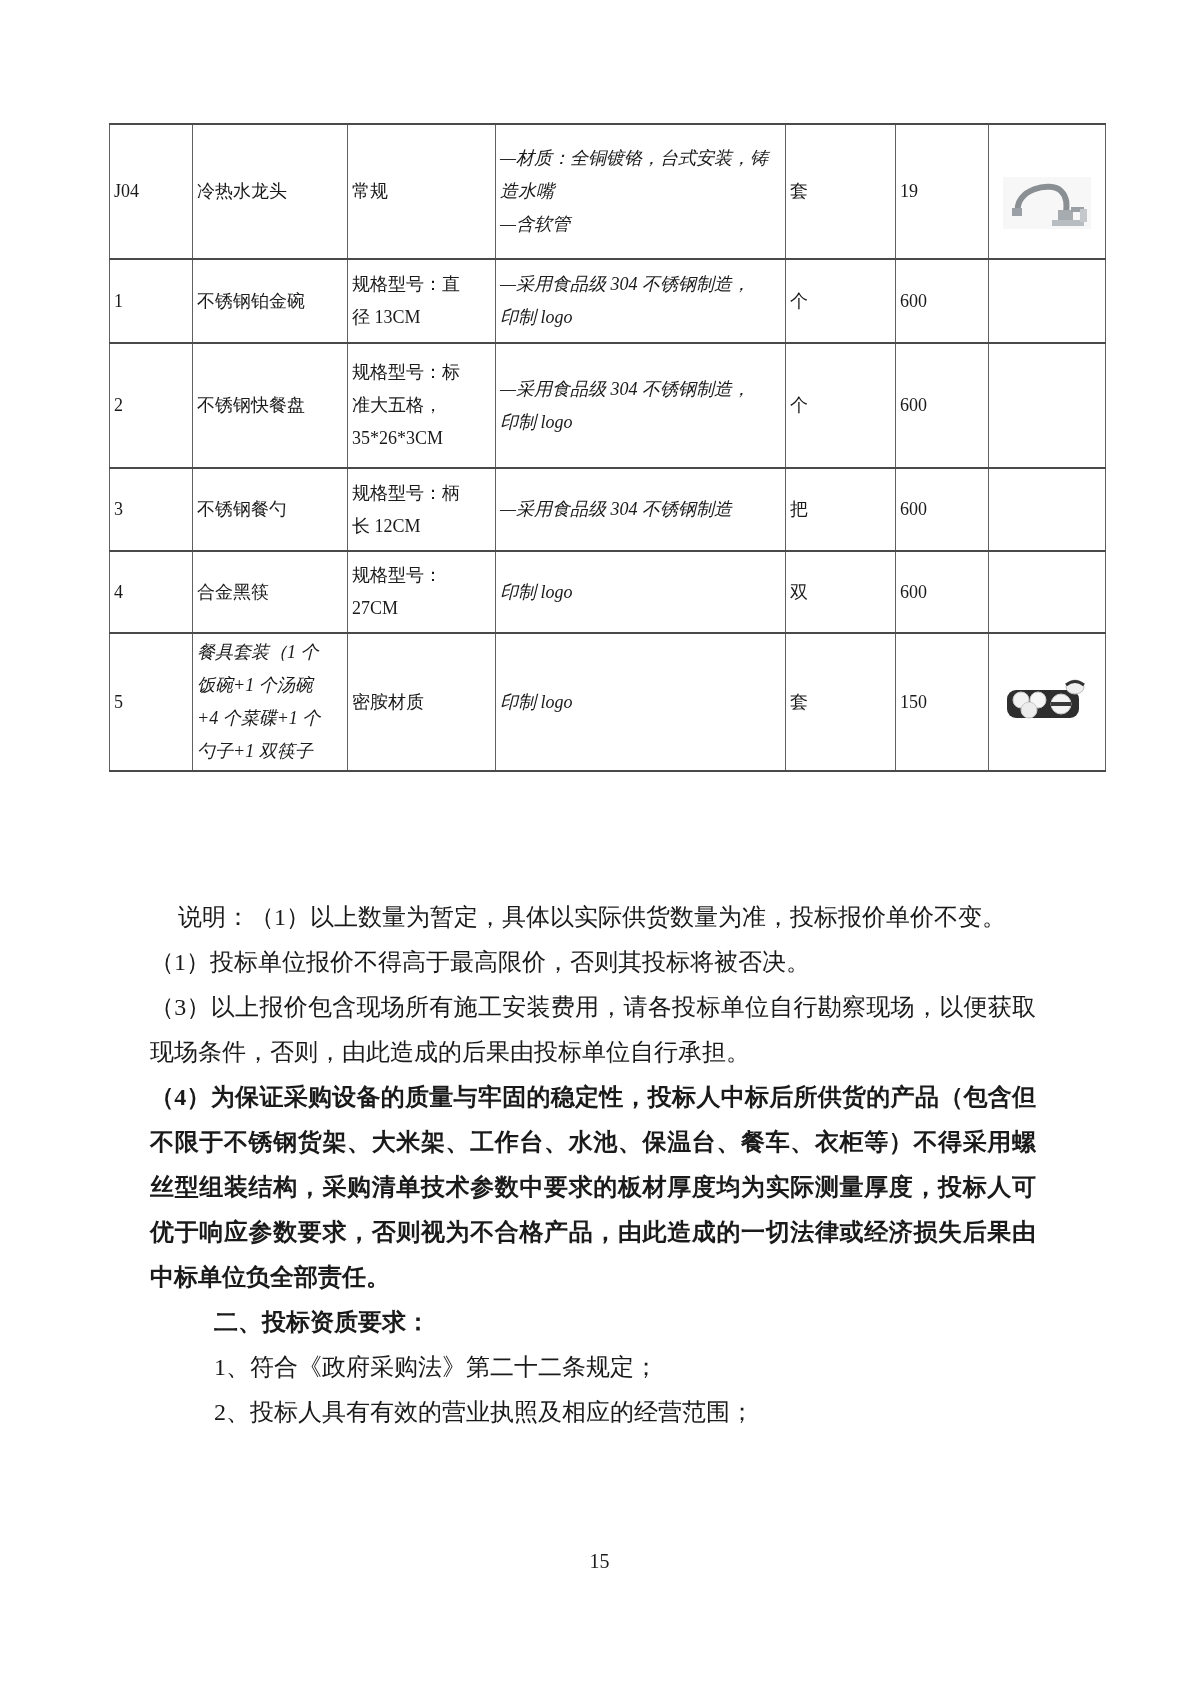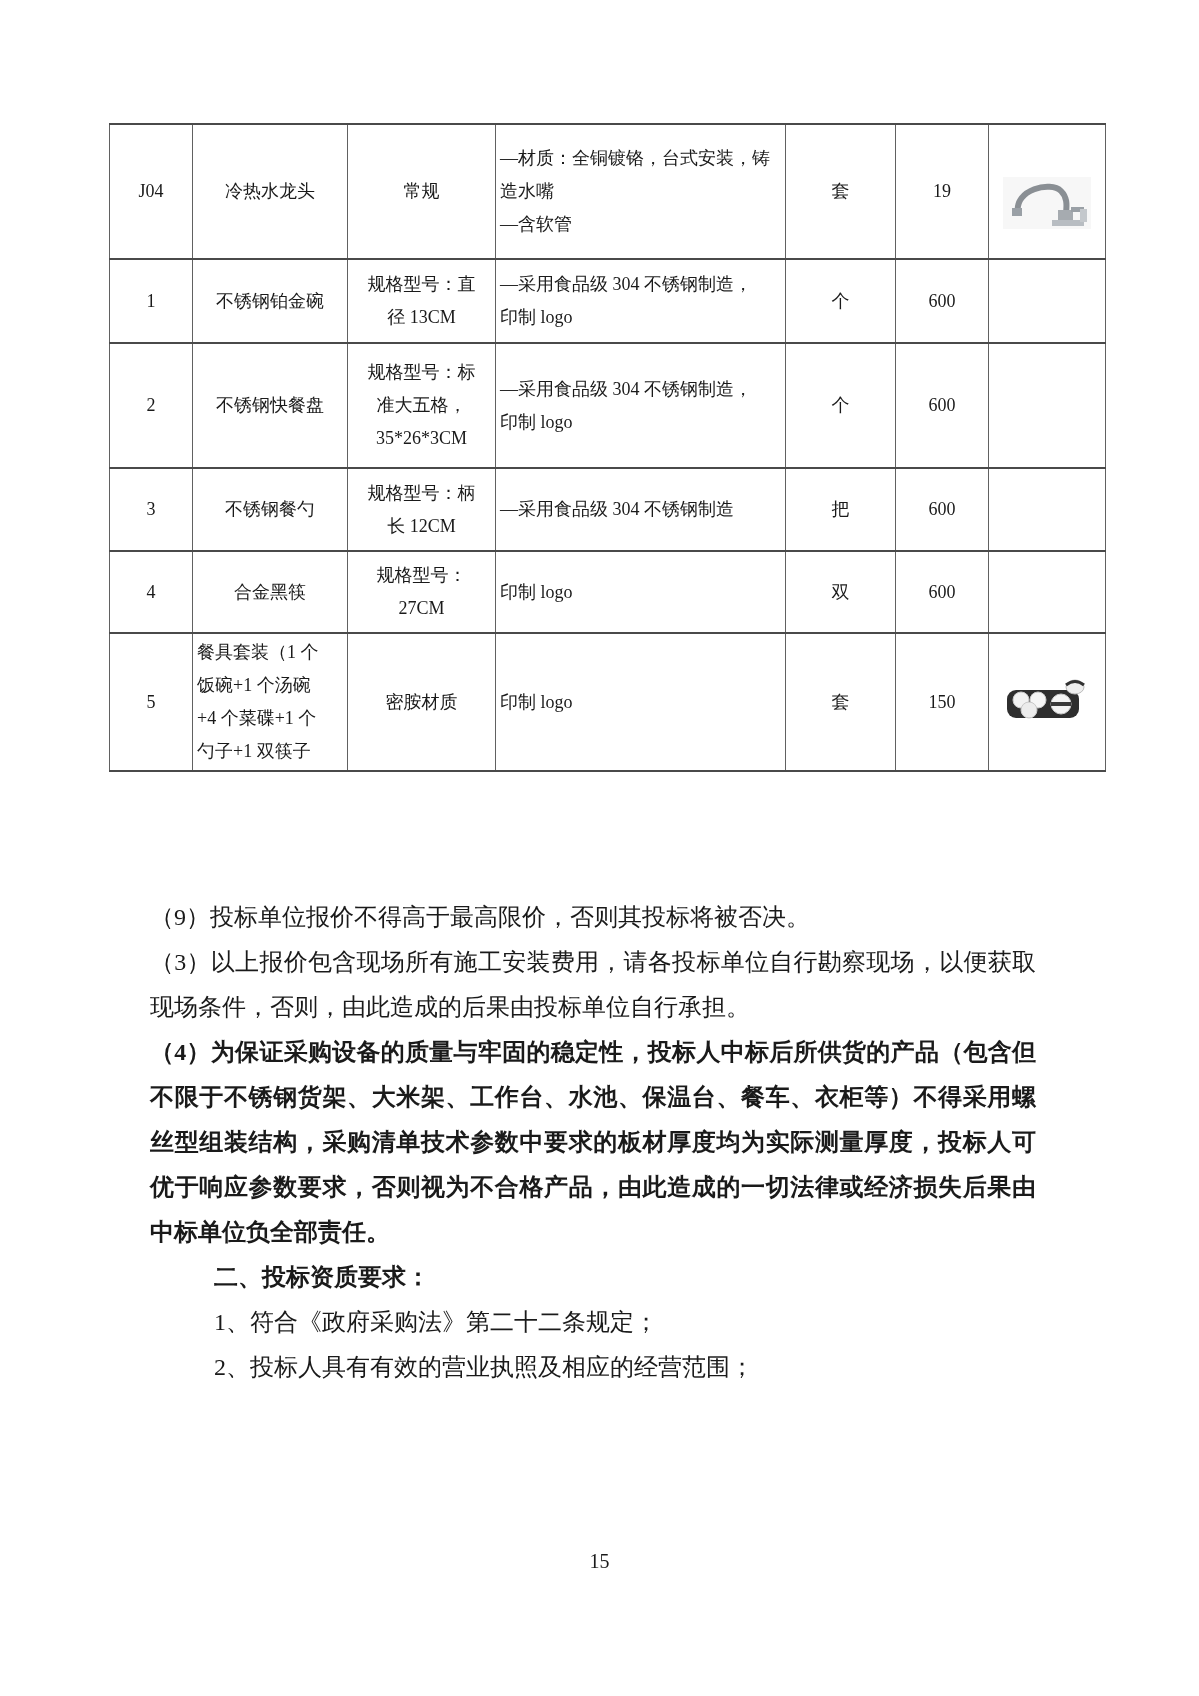--- a/index.html
+++ b/index.html
@@ -21,22 +21,22 @@
     border-left:1px solid #616161;
     border-right:1px solid #616161;
     border-top:2px solid #4a4a4a;
     border-bottom:2px solid #4a4a4a;
     vertical-align:middle;
     font-size:18px;line-height:33px;
     padding:2px 4px;
     overflow:hidden;
     white-space:pre-line;
   }
-  td.c{text-align:center;}
-  td.l{text-align:left;padding-left:9px;padding-right:5px;}
+  td.c{text-align:left;}
+  td.l{text-align:left;padding-left:9px;padding-right:5px;font-style:italic;}
   td.desc{font-size:16px;line-height:33px;}
   td.namecell{padding-left:6px;padding-right:4px;}
   td.total{
     font-family:"Liberation Sans","DejaVu Sans",sans-serif;
     font-weight:700;font-size:30px;letter-spacing:3px;text-align:center;
   }
   td.imgcell{text-align:center;}
   
   .notes{
     position:absolute;left:150px;top:895px;width:886px;
@@ -155,21 +155,22 @@
             <rect x="46" y="26" width="20" height="4" fill="#3a3a3a"></rect>
             <ellipse cx="70" cy="11" rx="9" ry="7" fill="#efefef" stroke="#bbbbbb"></ellipse>
             <path d="M61 9 Q70 2 79 9" stroke="#333" stroke-width="3" fill="none"></path>
           </svg>
         </td>
       </tr>
     </tbody>
   </table>
 
   <div class="notes">
-    <p>（9）投标单位报价不得高于最高限价，否则其投标将被否决。</p>
+    <p class="p-first">说明：（1）以上数量为暂定，具体以实际供货数量为准，投标报价单价不变。</p>
+    <p>（1）投标单位报价不得高于最高限价，否则其投标将被否决。</p>
     <p>（3）以上报价包含现场所有施工安装费用，请各投标单位自行勘察现场，以便获取现场条件，否则，由此造成的后果由投标单位自行承担。</p>
     <p class="bold">（4）为保证采购设备的质量与牢固的稳定性，投标人中标后所供货的产品（包含但不限于不锈钢货架、大米架、工作台、水池、保温台、餐车、衣柜等）不得采用螺丝型组装结构，采购清单技术参数中要求的板材厚度均为实际测量厚度，投标人可优于响应参数要求，否则视为不合格产品，由此造成的一切法律或经济损失后果由中标单位负全部责任。</p>
     <p class="bold indent">二、投标资质要求：</p>
     <p class="indent">1、符合《政府采购法》第二十二条规定；</p>
     <p class="indent">2、投标人具有有效的营业执照及相应的经营范围；</p>
   </div>
 
   <div class="footer">15</div>
 
 </div>

